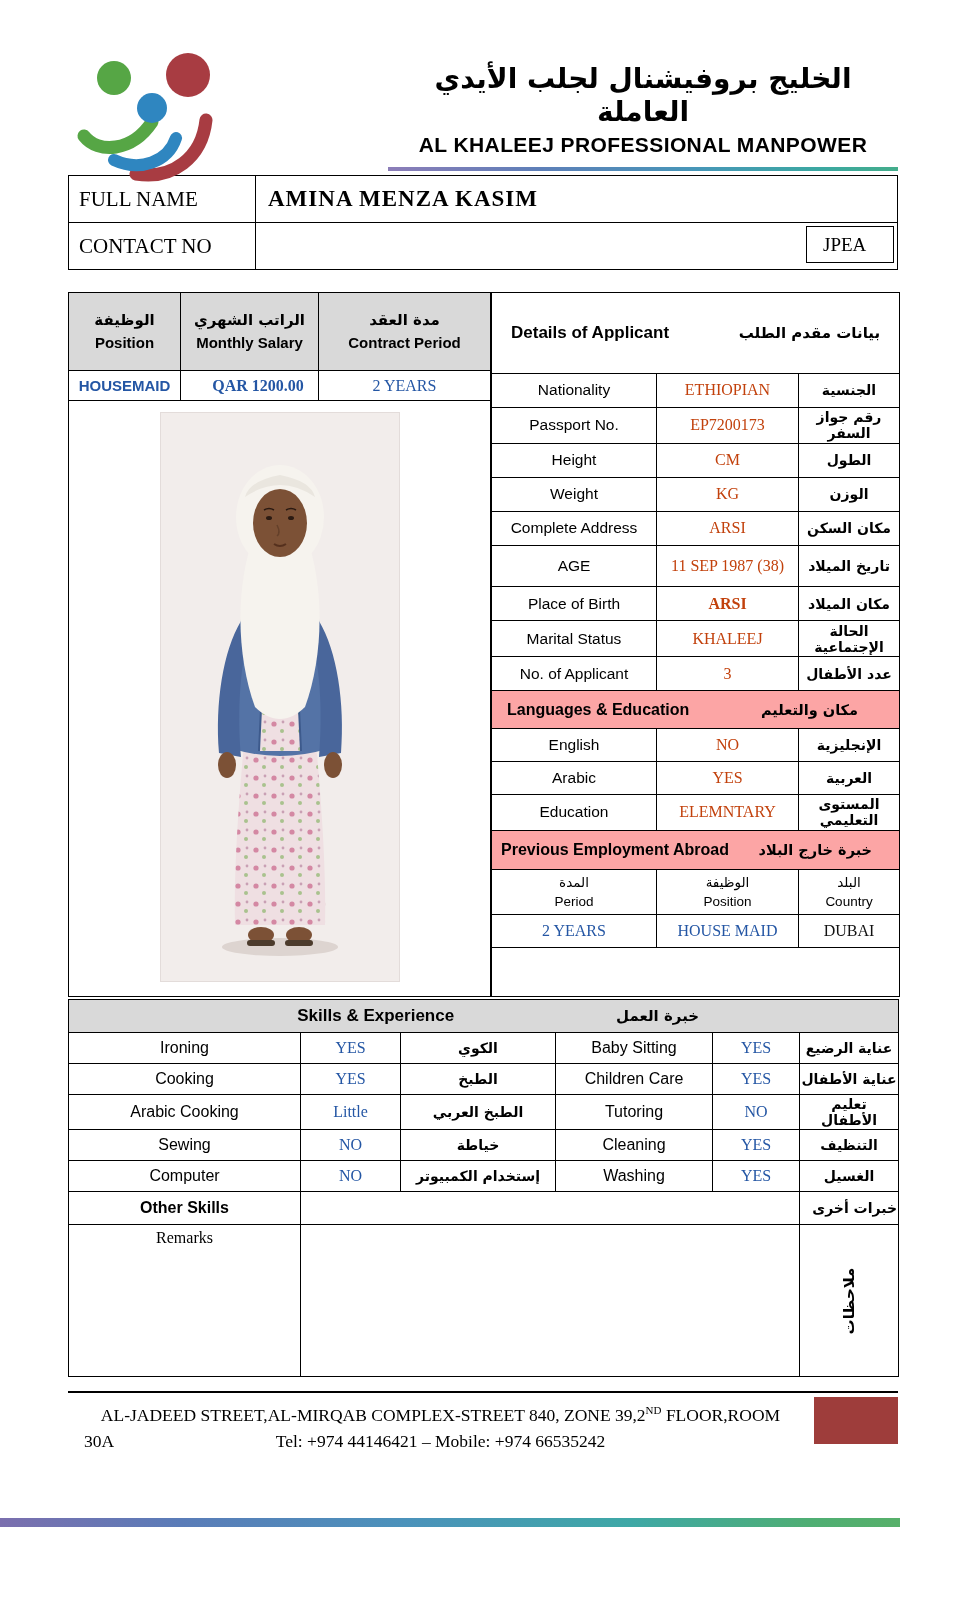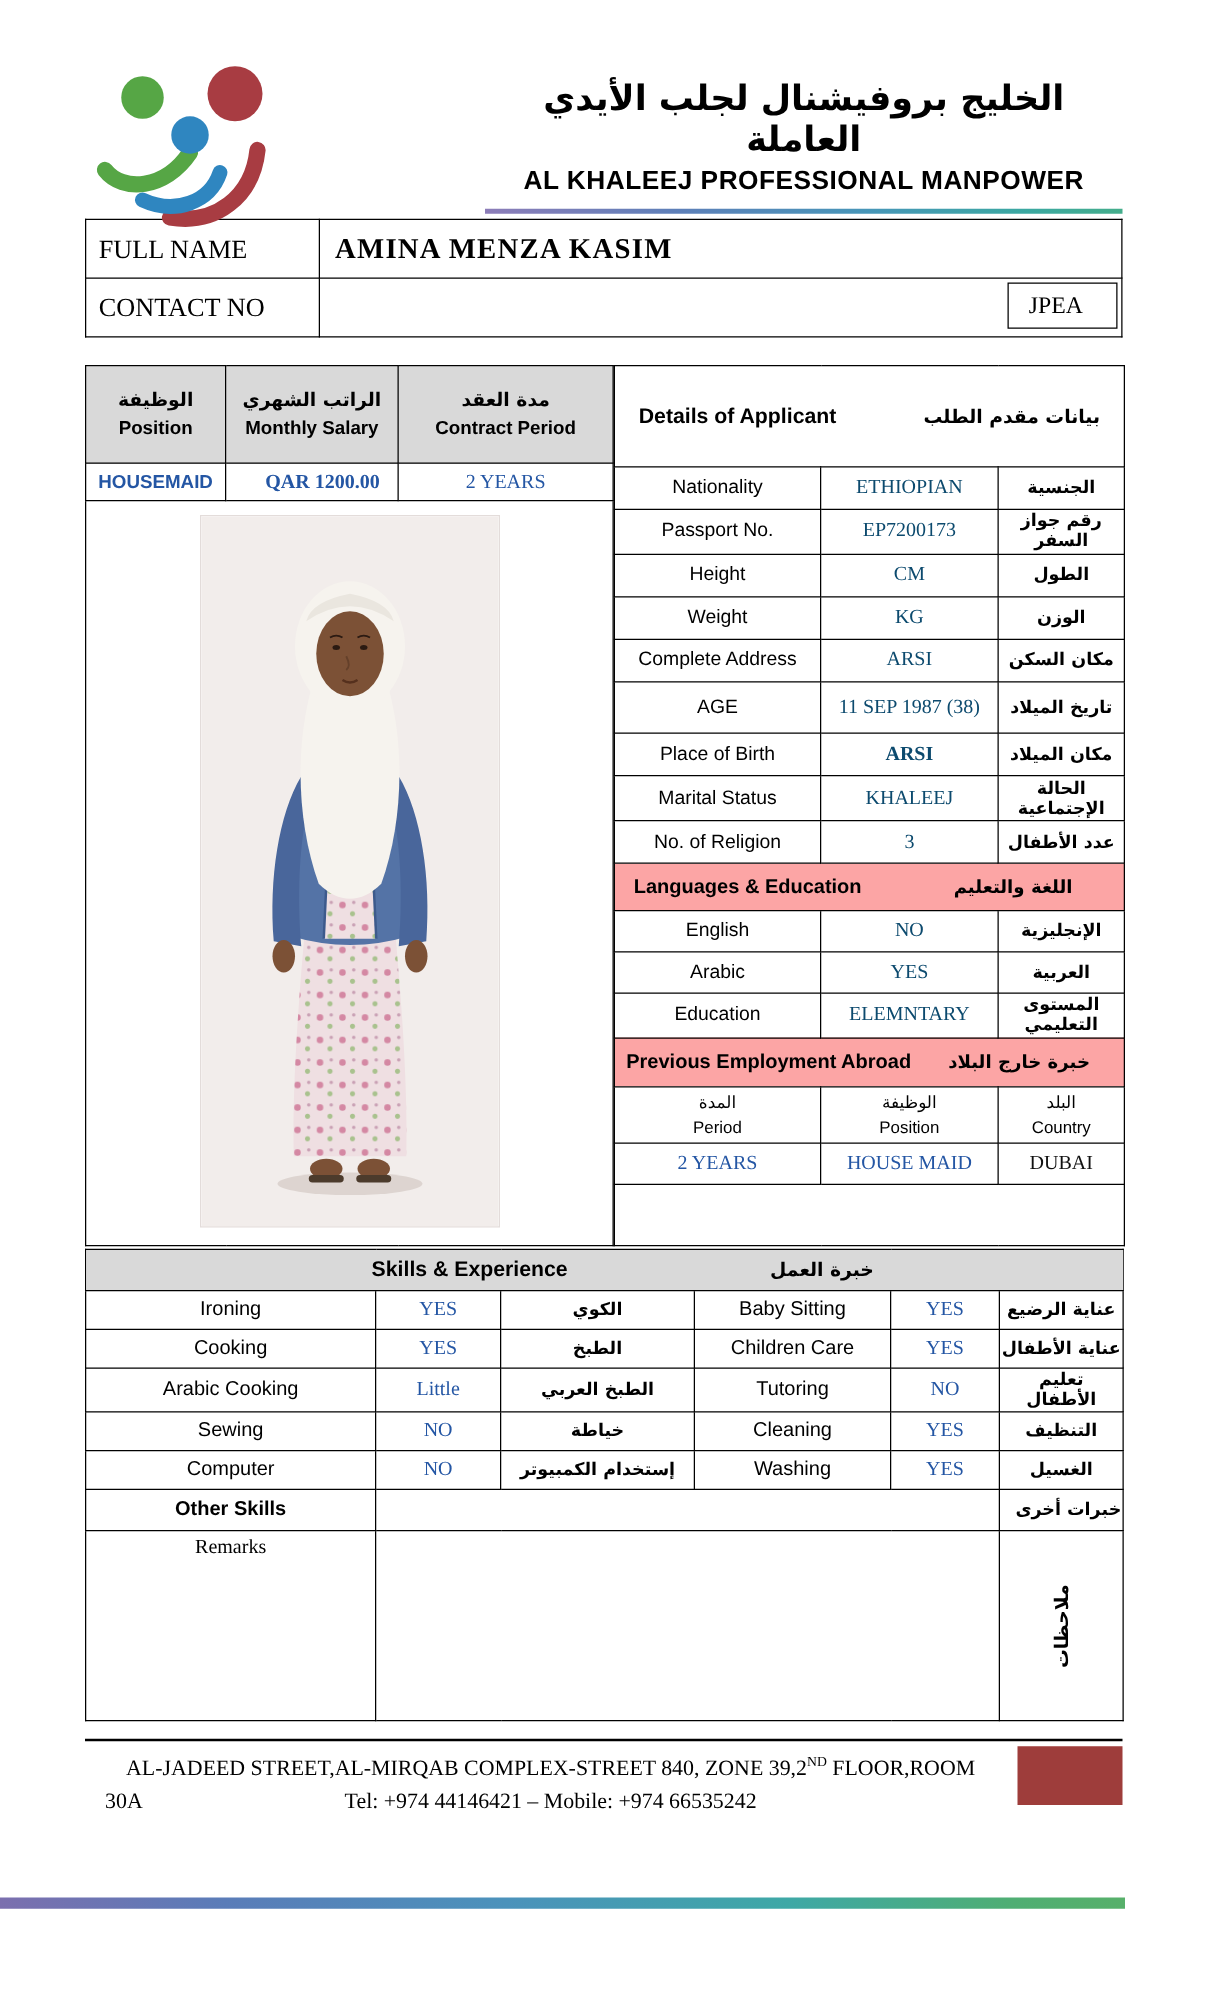--- a/index.html
+++ b/index.html
@@ -45,21 +45,21 @@
   .v-sal { font-family:"Liberation Serif",serif; font-size:16px; font-weight:bold;padding-left:18px; }
   .v-con { font-family:"Liberation Serif",serif; font-size:16px; }
   .photo-cell { height:596px; text-align:center; vertical-align:middle; background:#fff; }
   .photo-frame { display:inline-block; border:1px solid #e3dcda; line-height:0; }
 
   .split-head { display:flex; align-items:center; justify-content:space-between; padding:0 18px; }
   .dh-en { font-size:17px; font-weight:bold; }
   .dh-ar { font-size:15px; font-weight:bold; }
   .det-row td { vertical-align:middle; text-align:center; }
   .d-lbl { font-size:15.5px; }
-  .d-val { font-family:"Liberation Serif",serif; font-size:16px; color:#0c4a6e; }
+  .d-val { font-family:"Liberation Serif",serif; font-size:16px; color:#c2410c; }
   .d-ar { font-size:14px; font-weight:bold; }
   .sub-head { background:#fca5a5; }
   .sub-head .split-head { padding:0 40px 0 12px; }
   .sh-en { font-size:16px; font-weight:bold; }
   .sh-ar { font-size:14.5px; font-weight:bold; }
   .emp-colhead { text-align:center; vertical-align:middle; font-size:13.5px; line-height:1.5; }
   .emp-val { font-family:"Liberation Serif",serif; font-size:16px; text-align:center; vertical-align:middle; }
   .dark { color:#111; }
 
   
@@ -252,30 +252,30 @@
           <td class="d-lbl">Place of Birth</td>
           <td class="d-val" style="font-weight:bold">ARSI</td>
           <td class="d-ar ar">مكان الميلاد</td>
         </tr>
         <tr class="det-row" style="height:33px">
           <td class="d-lbl">Marital Status</td>
           <td class="d-val">KHALEEJ</td>
           <td class="d-ar ar">الحالة الإجتماعية</td>
         </tr>
         <tr class="det-row" style="height:33px">
-          <td class="d-lbl">No. of Religion</td>
+          <td class="d-lbl">No. of Applicant</td>
           <td class="d-val">3</td>
           <td class="d-ar ar">عدد الأطفال</td>
         </tr>
 
         <tr style="height:36px">
           <td colspan="3" class="sub-head">
             <div class="split-head" style="padding:0 40px 0 14px;">
               <span class="sh-en">Languages &amp; Education</span>
-              <span class="sh-ar ar">اللغة والتعليم</span>
+              <span class="sh-ar ar">مكان والتعليم</span>
             </div>
           </td>
         </tr>
         <tr class="det-row" style="height:32px">
           <td class="d-lbl">English</td>
           <td class="d-val">NO</td>
           <td class="d-ar ar">الإنجليزية</td>
         </tr>
         <tr class="det-row" style="height:32px">
           <td class="d-lbl">Arabic</td>

